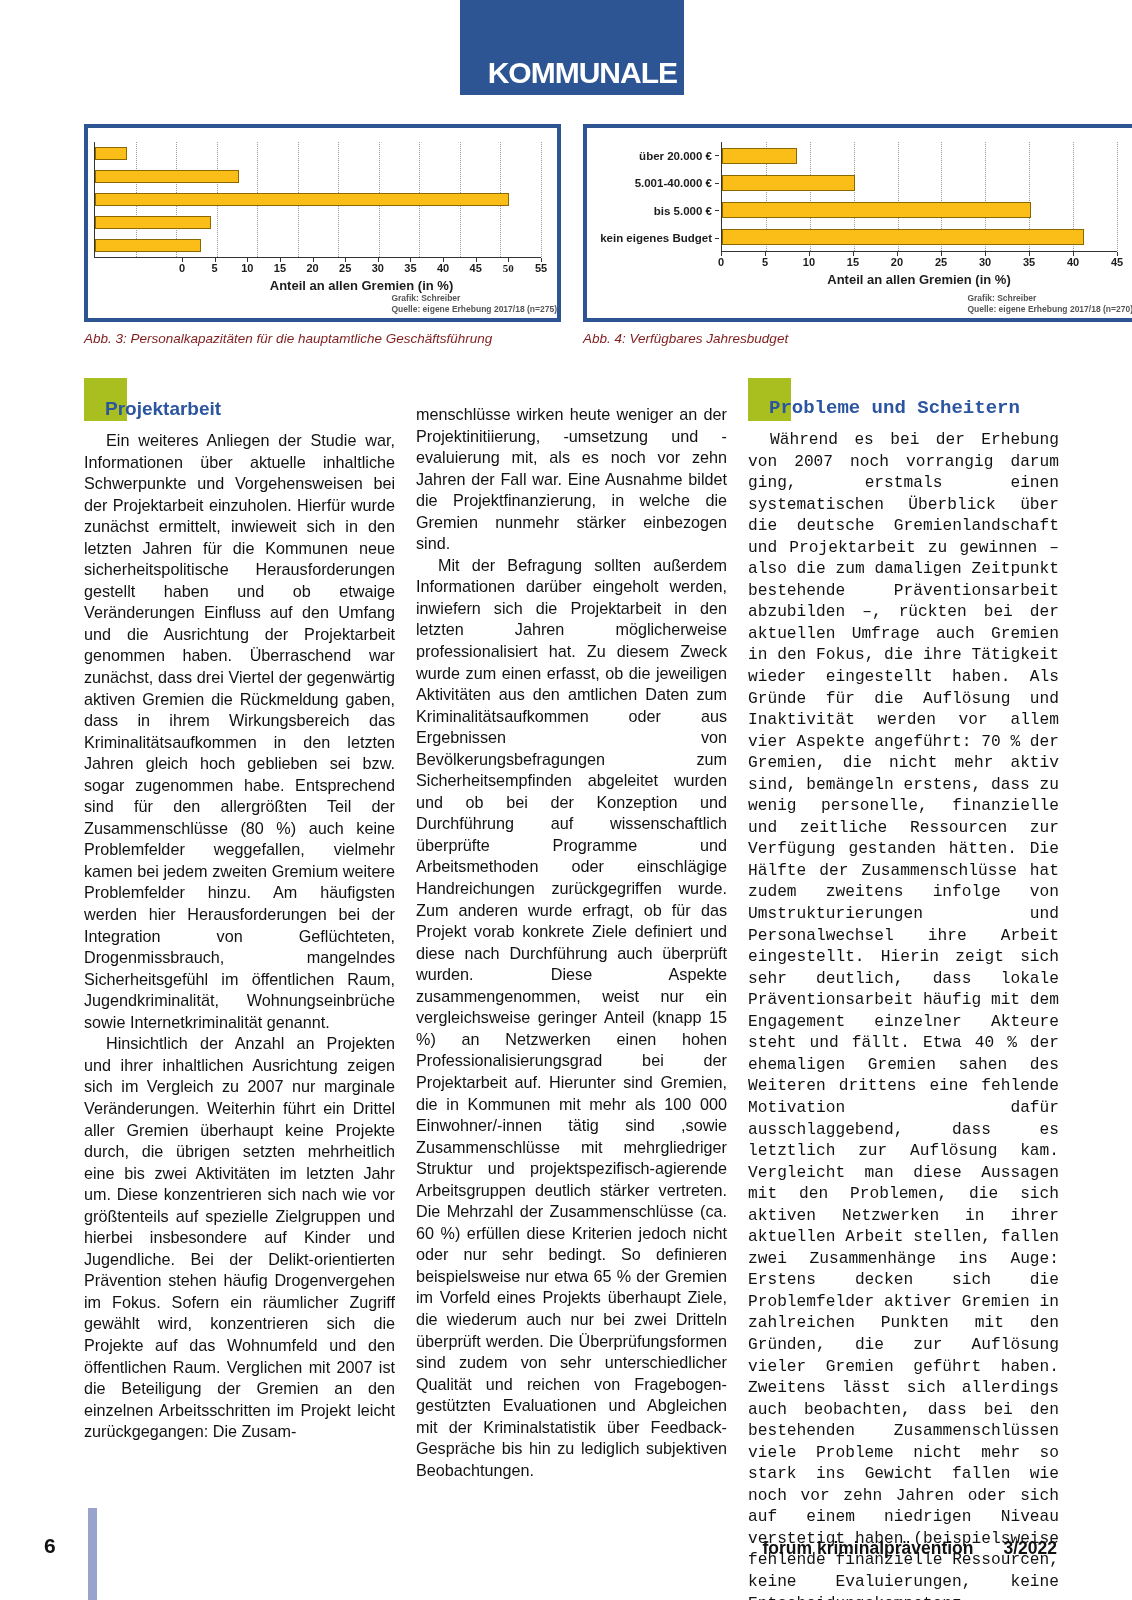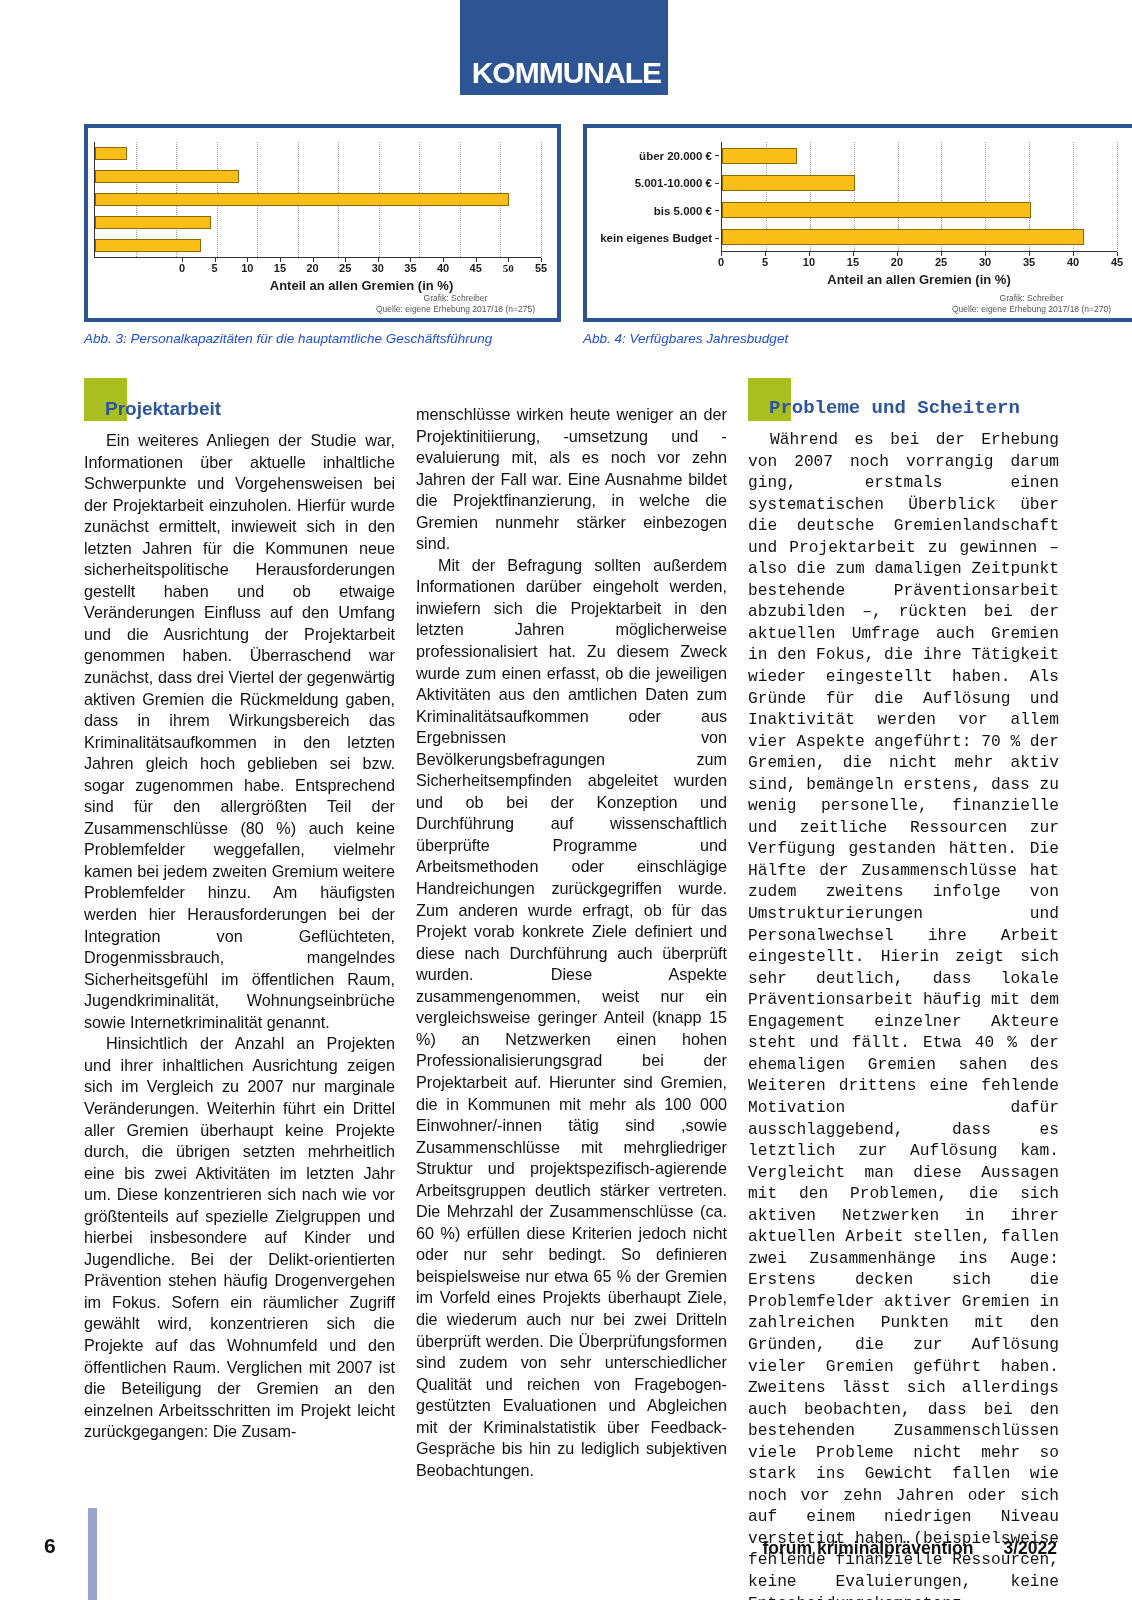--- a/index.html
+++ b/index.html
@@ -1,20 +1,20 @@
 <!DOCTYPE html>
 <html><head>
 <meta charset="utf-8">
 <style>
   html,body{margin:0;padding:0;background:#e8e8e8;}
   .page{position:relative;width:1132px;height:1600px;background:#ffffff;overflow:hidden;
         font-family:"Liberation Sans",sans-serif;margin:0 auto;}
 
   
-  .brandbox{position:absolute;left:460px;top:0;width:208px;height:95px;background:#2d5493;text-decoration:underline;}
+  .brandbox{position:absolute;left:460px;top:0;width:224px;height:95px;background:#2d5493;text-decoration:underline;}
   .brand-left{position:absolute;right:7px;bottom:5px;color:#ffffff;font-weight:700;
               font-size:30px;letter-spacing:-1px;white-space:nowrap;}
   .brand-right{position:absolute;left:694px;top:57px;color:#2d5493;font-weight:700;
                font-size:30px;letter-spacing:-1px;white-space:nowrap;}
 
   
   .chartbox{position:absolute;top:124px;height:198px;border:4px solid #2d5493;background:#fff;
             box-sizing:border-box;}
   #chartbox1{left:84px;width:477px;}
   #chartbox2{left:583px;width:554px;}
@@ -32,25 +32,25 @@
   .grid{position:absolute;top:0;bottom:0;width:0;border-left:1px dotted #9a9a9a;}
   .rows{position:absolute;left:0;top:0;right:0;bottom:0;display:flex;flex-direction:column;}
   .row{flex:1;display:flex;align-items:center;}
   .bar{height:58%;border:1px solid #8a6a00;box-sizing:border-box;}
   .xaxis{margin-left:var(--labelw);position:relative;height:17px;}
   .tickm{position:absolute;top:0;width:1px;height:4px;background:#333;}
   .ticklab{position:absolute;top:4px;transform:translateX(-50%);font-size:11px;
            font-weight:700;color:#1c1c1c;}
   .xtitle{margin-left:var(--labelw);text-align:center;font-size:13px;font-weight:700;
           color:#1c1c1c;margin-top:3px;}
-  .source{position:absolute;right:22px;bottom:3px;text-align:center;font-size:8.5px;
-          color:#555;line-height:1.3;}
-
-  
-  .caption{position:absolute;top:331px;font-style:italic;font-size:13.5px;color:#1d4ed8;}
+  .source{position:absolute;right:0;bottom:3px;text-align:left;font-size:8.5px;
+          color:#555;line-height:1.3;font-weight:bold;}
+
+  
+  .caption{position:absolute;top:331px;font-style:italic;font-size:13.5px;color:#7f1d1d;}
   #cap1{left:84px;} #cap2{left:583px;}
 
   
   .col{position:absolute;width:311px;text-align:justify;font-size:16.2px;
        line-height:21.55px;color:#121212;}
   #col1{left:84px;top:376px;}
   #col2{left:416px;top:372px;margin-top:32px;}
   #col3{left:748px;top:376px;font-family:Liberation Mono, monospace;}
   .col p{margin:0;text-indent:22px;}
   .col p.noindent{text-indent:0;}
@@ -140,21 +140,21 @@
           <div class="srcline">Grafik: Schreiber</div>
           <div class="srcline">Quelle: eigene Erhebung 2017/18 (n=275)</div>
         </div>
       </div>
   </div>
   <div class="chartbox" id="chartbox2">
     <div class="chart" id="chart2">
         <div class="cbody">
           <div class="labels">
             <div class="label">über 20.000 €</div>
-            <div class="label">5.001-10.000 €</div>
+            <div class="label">5.001-40.000 €</div>
             <div class="label">bis 5.000 €</div>
             <div class="label">kein eigenes Budget</div>
           </div>
           <div class="plot">
             <div class="grid" style="left: 11.1111%;"></div>
             <div class="grid" style="left: 22.2222%;"></div>
             <div class="grid" style="left: 33.3333%;"></div>
             <div class="grid" style="left: 44.4444%;"></div>
             <div class="grid" style="left: 55.5556%;"></div>
             <div class="grid" style="left: 66.6667%;"></div>

